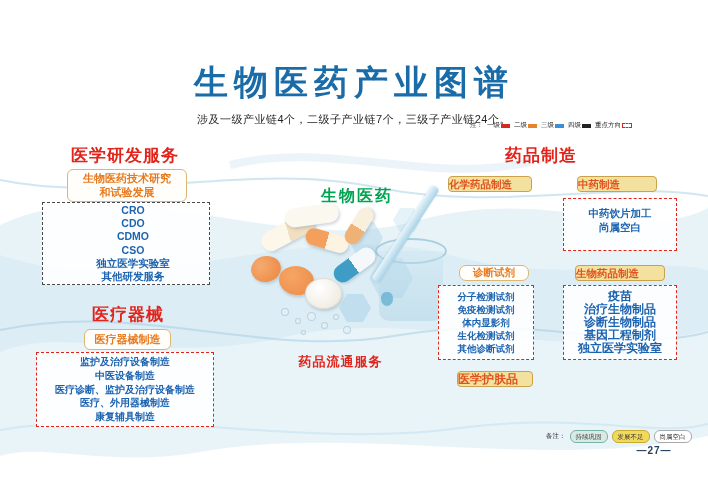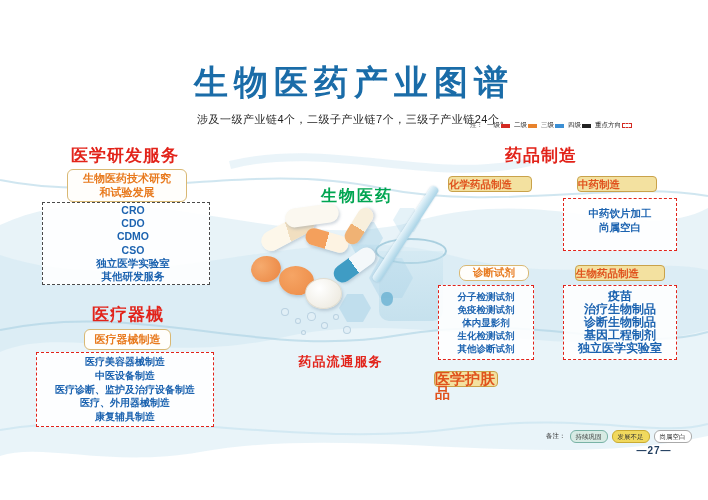--- a/index.html
+++ b/index.html
@@ -144,21 +144,21 @@
     <div>CDO</div>
     <div>CDMO</div>
     <div>CSO</div>
     <div>独立医学实验室</div>
     <div>其他研发服务</div>
   </div>
 
   <div class="abs pill2-white z1" style="left:84px; top:329px; width:87px; padding:2px 2px; font-size:11px;">医疗器械制造</div>
   <div class="abs h1 z1" style="left:86px; top:303px; width:84px;">医疗器械</div>
   <div class="abs dash-box dash-red box-dev z1">
-    <div>医疗美容器械制造</div>
+    <div>监护及治疗设备制造</div>
     <div>中医设备制造</div>
     <div>医疗诊断、监护及治疗设备制造</div>
     <div>医疗、外用器械制造</div>
     <div>康复辅具制造</div>
   </div>
 
   <div class="abs root-label z1" style="left:321px; top:186px;">生物医药</div>
 
   <div class="abs photo">
     <div class="hex" style="left:104px; top:26px;  width:36px; height:32px; background:rgba(150,200,225,0.35);"></div>
@@ -212,21 +212,21 @@
     <div>其他诊断试剂</div>
   </div>
   <div class="abs dash-box dash-red box-bio z1">
     <div>疫苗</div>
     <div>治疗生物制品</div>
     <div>诊断生物制品</div>
     <div>基因工程制剂</div>
     <div>独立医学实验室</div>
   </div>
 
-  <div class="abs pill2-tan z1" style="left:434px; top:371px; width:64px; height:16px; font-size:15px; line-height:14px;">医学护肤品</div>
+  <div class="abs pill2-tan z1" style="left:457px; top:371px; width:76px; height:16px; font-size:12px; line-height:14px;">医学护肤品</div>
 
   <div class="abs legend-bottom z1">
     <span>备注：</span>
     <span class="pill" style="background: rgb(215, 235, 228); border-color: rgb(121, 179, 166);">持续巩固</span>
     <span class="pill" style="background: rgb(241, 217, 94); border-color: rgb(201, 171, 50);">发展不足</span>
     <span class="pill" style="background: rgb(255, 255, 255); border-color: rgb(170, 170, 170);">尚属空白</span>
   </div>
   <div class="abs page-number z1">—27—</div>
 
 </div>

